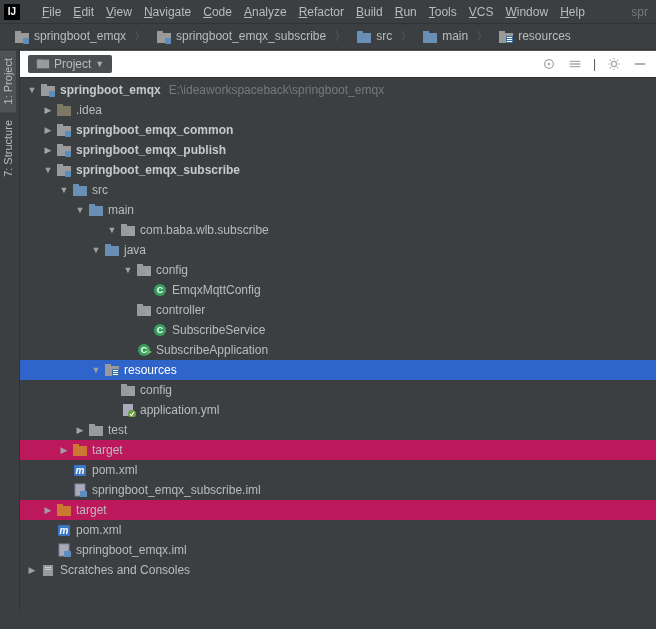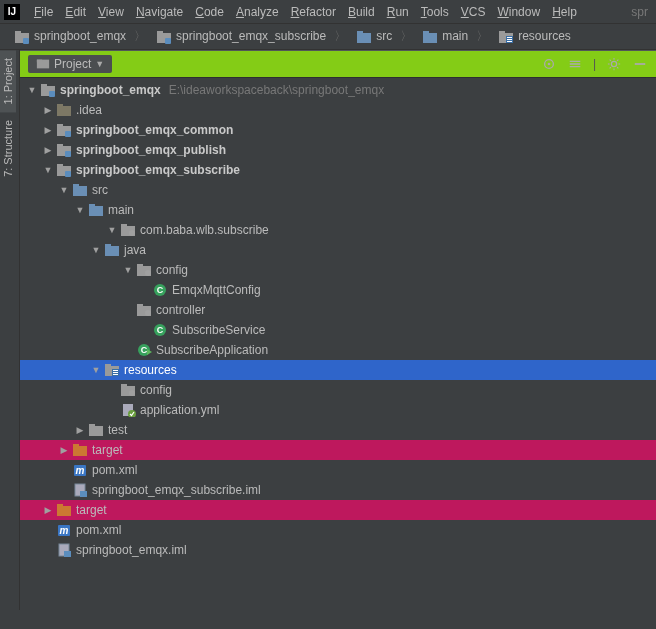--- a/index.html
+++ b/index.html
@@ -14,21 +14,21 @@
 .breadcrumb { display: flex; align-items: center; height: 26px; padding: 0 8px; gap: 4px; background: #3c3f41; border-bottom: 1px solid #323232; }
 .crumb { padding: 2px 4px; cursor: pointer; }
 .crumb-icon { display: inline-block; width: 14px; height: 10px; margin-right: 4px; vertical-align: middle; }
 .chev { color: #6e6e6e; }
 
 .tool-tabs { position: absolute; left: 0; top: 50px; width: 20px; height: 560px; background: #3c3f41; border-right: 1px solid #323232; }
 .tool-tab { writing-mode: vertical-rl; transform: rotate(180deg); padding: 8px 2px; font-size: 11px; cursor: pointer; color: #bbbbbb; }
 .tool-tab.active { background: #4e5254; }
 
 .main { position: absolute; left: 20px; top: 50px; right: 0; bottom: 0; background: #3c3f41; }
-.panel-header { display: flex; align-items: center; height: 28px; padding: 0 8px; background: #84cc16; border-top: 1px solid #515658; border-bottom: 1px solid #2d2f30; }
+.panel-header { display: flex; align-items: center; height: 28px; padding: 0 8px; background: #ffffff; border-top: 1px solid #515658; border-bottom: 1px solid #2d2f30; }
 .panel-title { display: flex; align-items: center; gap: 4px; cursor: pointer; background: #4b4e50; padding: 2px 8px; border-radius: 2px; }
 .panel-title-icon { width: 14px; height: 14px; }
 .panel-arrow { font-size: 9px; color: #aaa; }
 .panel-tools { margin-left: auto; display: flex; gap: 10px; align-items: center; }
 .ptool { width: 16px; height: 16px; cursor: pointer; color: #aaa; display: flex; align-items: center; justify-content: center; }
 
 .tree { padding: 2px 0; overflow-y: auto; height: calc(100% - 28px); }
 .row { display: flex; align-items: center; height: 20px; padding-right: 6px; cursor: pointer; white-space: nowrap; }
 .row.selected { background: #2f65ca; color: #fff; }
 .row.hl { background: #be185d; }
@@ -50,21 +50,21 @@
 .cls-circle { fill: #37a15d; }
 .book { fill: #cc7832; }
 .m-blue { fill: #3a76c4; }
 .root-sq { fill: #5b8dbd; }
 </style>
 </head>
 <body>
 
 <div class="menubar">
   <span class="app-icon">IJ</span>
-  <div id="menu-holder" style="display: flex;">
+  <div id="menu-holder" style="display: flex; margin-left: 8px;">
       <span class="menu-item"><u>F</u>ile</span>
       <span class="menu-item"><u>E</u>dit</span>
       <span class="menu-item"><u>V</u>iew</span>
       <span class="menu-item"><u>N</u>avigate</span>
       <span class="menu-item"><u>C</u>ode</span>
       <span class="menu-item"><u>A</u>nalyze</span>
       <span class="menu-item"><u>R</u>efactor</span>
       <span class="menu-item"><u>B</u>uild</span>
       <span class="menu-item"><u>R</u>un</span>
       <span class="menu-item"><u>T</u>ools</span>
@@ -410,14 +410,25 @@
         <span class="arrow none"></span>
         <span class="icon">
           <svg width="16" height="14" viewBox="0 0 16 14">
             <rect x="3" y="1" width="10" height="12" fill="#aab"></rect>
             <rect x="3" y="1" width="10" height="12" fill="none" stroke="#789"></rect>
             <rect x="8" y="8" width="7" height="6" class="root-sq"></rect>
           </svg>
         </span>
         <span class="label">springboot_emqx.iml</span>
       </div>
+      <div class="row" style="padding-left: 6px;">
+        <span class="arrow right"></span>
+        <span class="icon">
+          <svg width="16" height="14" viewBox="0 0 16 14">
+            <rect x="3" y="2" width="10" height="11" fill="#999"></rect>
+            <rect x="5" y="4" width="6" height="1" fill="#ccc"></rect>
+            <rect x="5" y="6" width="6" height="1" fill="#ccc"></rect>
+          </svg>
+        </span>
+        <span class="label">Scratches and Consoles</span>
+      </div>
     </div>
 </div>
 
 </body></html>

